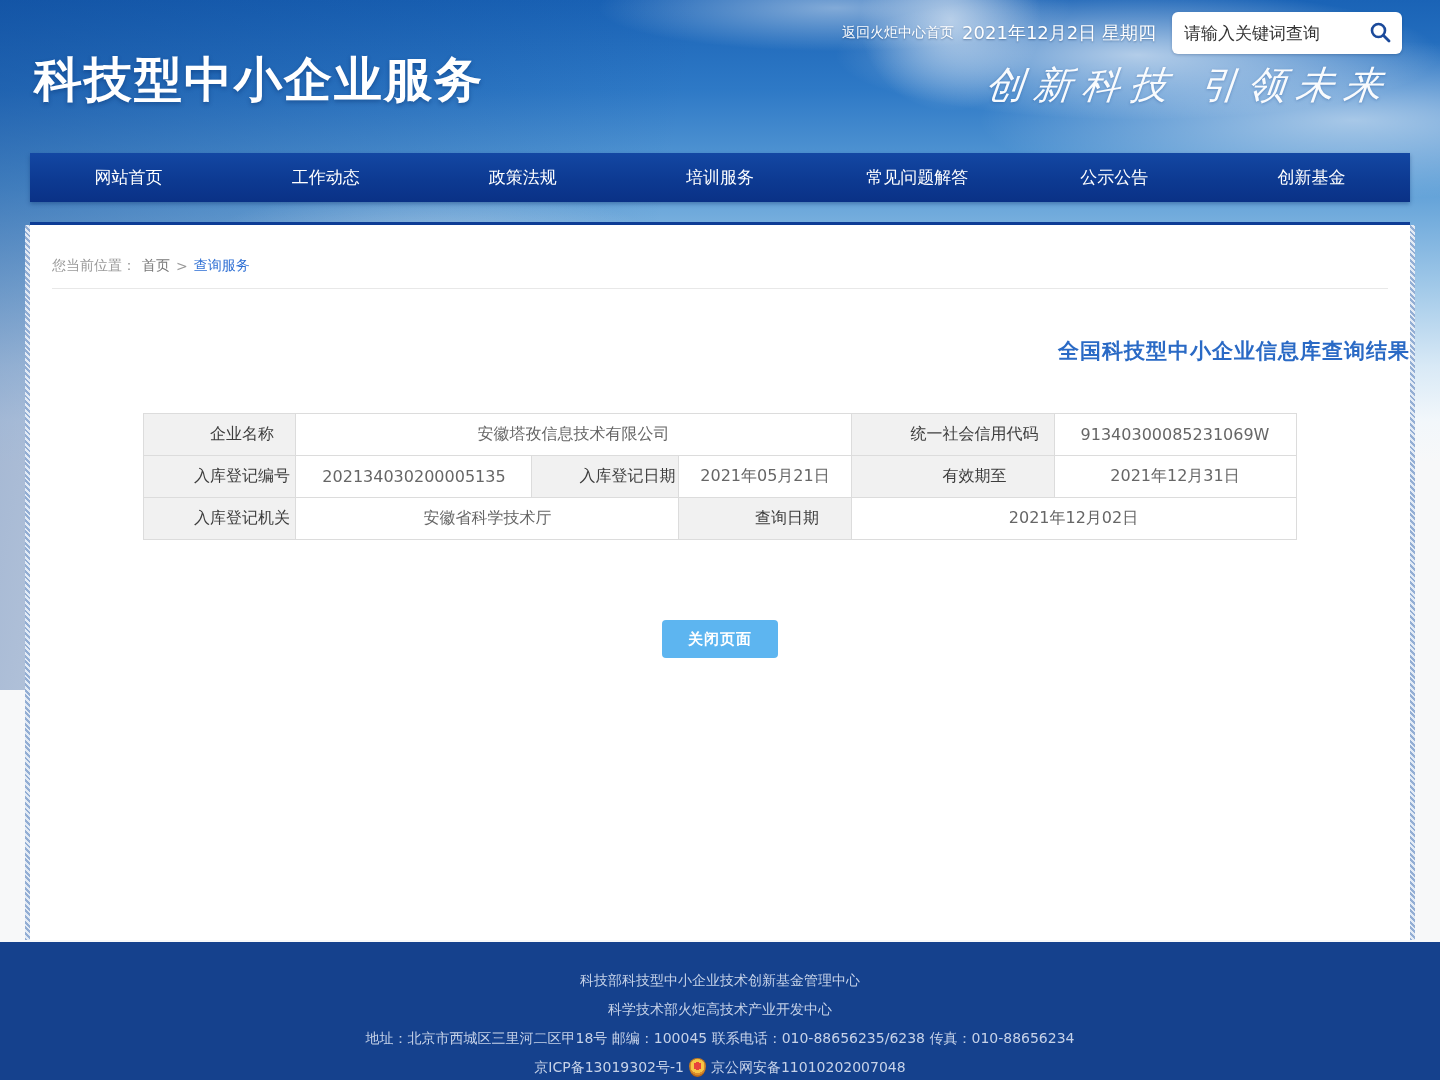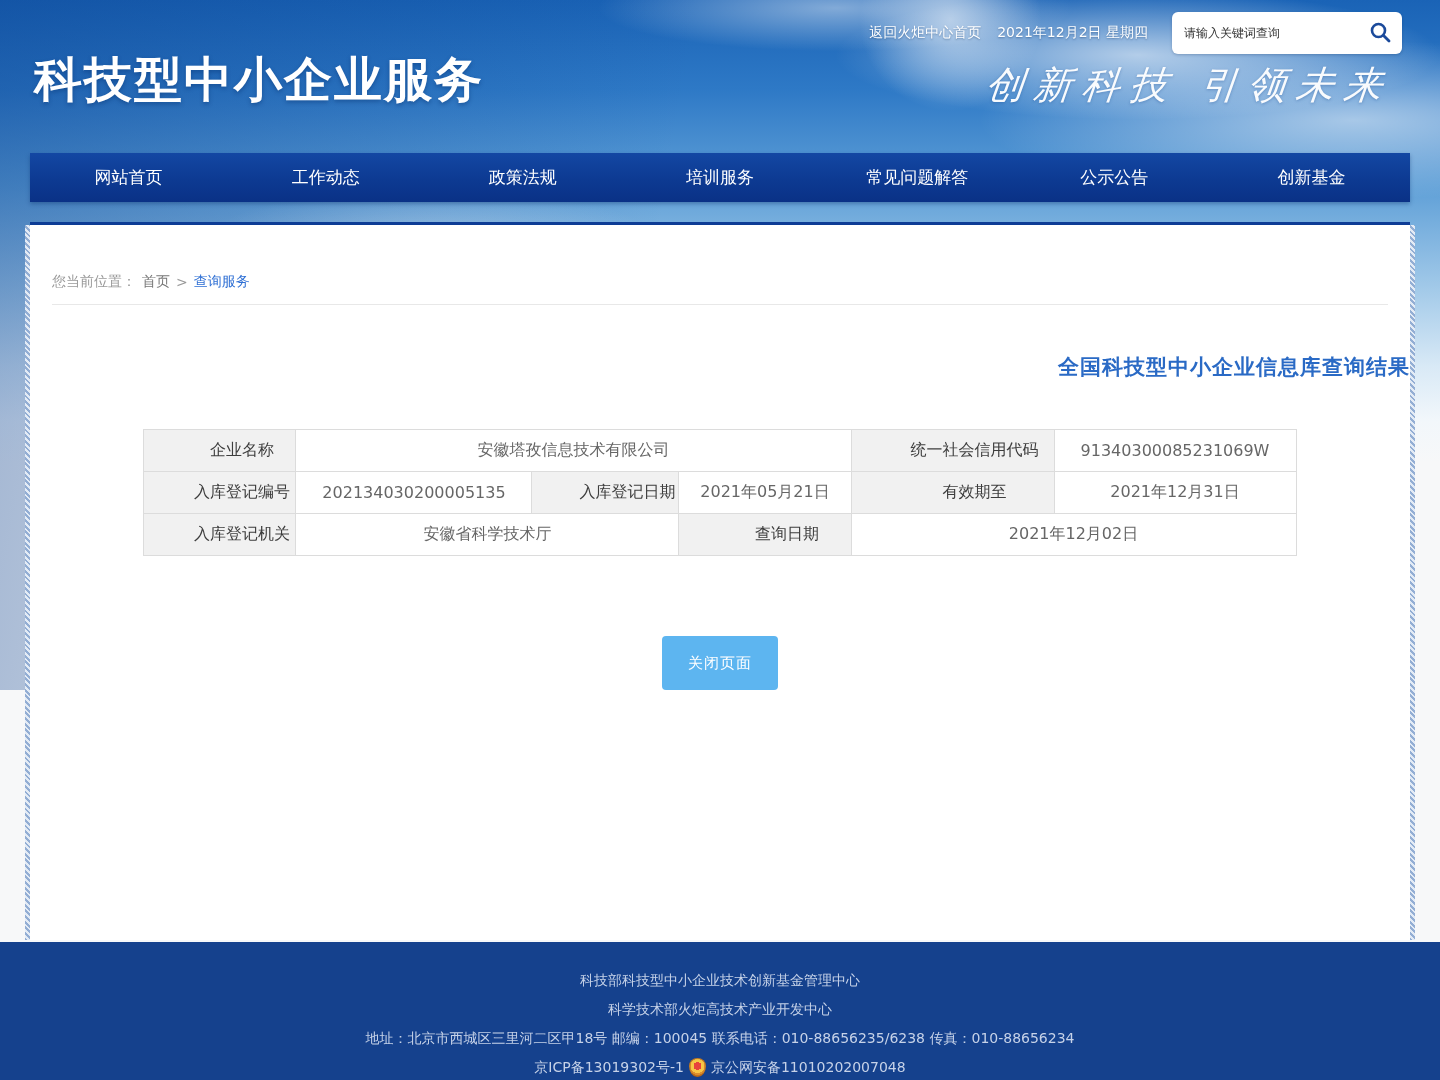--- a/index.html
+++ b/index.html
@@ -25,31 +25,31 @@
   
   .header { height:153px; position:relative; }
   .logo {
     position:absolute; left:34px; top:48px;
     font-family:"DejaVu Serif","Liberation Serif",serif;
     font-size:48px; font-weight:bold; color:#fff; letter-spacing:2px;
     text-shadow:0 2px 4px rgba(6,48,110,.45);
   }
   .topbar {
     position:absolute; top:12px; right:38px; height:42px;
-    display:flex; align-items:center; gap:16px;
+    display:flex; align-items:center; gap:8px;
   }
   .toplink { color:#fff; font-size:14px; text-decoration:none; cursor:pointer; text-shadow:0 1px 2px rgba(0,40,90,.4); }
-  .topdate { color:#fff; font-size:14px; text-shadow:0 1px 2px rgba(0,40,90,.4); }
+  .topdate { color:#fff; font-size:18px; text-shadow:0 1px 2px rgba(0,40,90,.4); }
   .searchbox {
     width:230px; height:42px; background:#fff; border-radius:6px;
     display:flex; align-items:center; padding:0 8px 0 12px; margin-left:8px;
     box-shadow:0 1px 3px rgba(0,30,80,.25);
   }
   .searchbox input {
-    flex:1; border:none; outline:none; font-size:12px; color:#333;
+    flex:1; border:none; outline:none; font-size:17px; color:#333;
     font-family:inherit; background:transparent; min-width:0;
   }
   .searchbox input::placeholder { color:#333; }
   .search-btn { border:none; background:transparent; cursor:pointer; display:flex; align-items:center; padding:2px; }
   .slogan {
     position:absolute; right:48px; top:60px;
     font-family:"DejaVu Serif","Liberation Serif",serif;
     font-style:italic; font-size:38px; color:rgba(255,255,255,.96);
     letter-spacing:10px; transform:skewX(-6deg);
     text-shadow:0 1px 3px rgba(20,70,140,.35); white-space:nowrap;
@@ -72,44 +72,44 @@
     border-top:3px solid #0d3c95;
   }
   .panel::before, .panel::after {
     content:""; position:absolute; top:0; bottom:0; width:5px;
     background:repeating-linear-gradient(45deg,#93aed4 0 2px,#e3ebf5 2px 4px);
   }
   .panel::before { left:-5px; }
   .panel::after  { right:-5px; }
 
   .breadcrumb {
-    padding:48px 22px 0; font-size:14px; color:#999;
+    padding:32px 22px 0; font-size:14px; color:#999;
     display:flex; align-items:center; gap:6px;
   }
   .bc-link { color:#777; text-decoration:none; cursor:pointer; }
   .bc-sep { color:#999; }
   .bc-current { color:#2e6fd4; text-decoration:none; cursor:pointer; }
   .bc-divider { height:1px; background:#e8e8e8; margin:13px 22px 0; }
 
   .page-title {
     margin-top:48px; text-align:right;
     font-size:21px; font-weight:bold; color:#2a6ac5; letter-spacing:1px;
   }
 
   .result-table { width:1152px; margin:48px auto 0; border-collapse:collapse; table-layout:fixed; }
   .result-table td {
     border:1px solid #dcdcdc; height:42px; text-align:center;
     font-size:16px; color:#666; overflow:hidden; white-space:nowrap;
   }
   .result-table td.lbl { background:#f1f1f1; color:#3d3d3d;padding-left:44px; }
 
   .close-btn {
-    display:block; margin:80px auto 0; width:116px; height:54px;
+    display:block; margin:80px auto 0; width:116px; height:38px;
     background:#5db5f0; border:none; border-radius:4px;
-    color:#fff; font-size:15px; font-family:inherit; cursor:pointer; letter-spacing:1px;
+    color:#fff; font-size:15px; font-family:inherit; cursor:pointer; letter-spacing:1px;font-weight:bold;
   }
 
   
   .footer {
     height:140px; margin-top:2px; background:#15418d;
     color:#c6d2e8; text-align:center; font-size:14px; padding-top:24px;
   }
   .footer .fline { line-height:29px; }
   .footer .f-last { display:flex; align-items:center; justify-content:center; line-height:29px; }
   .footer a { color:#c6d2e8; text-decoration:none; cursor:pointer; }

